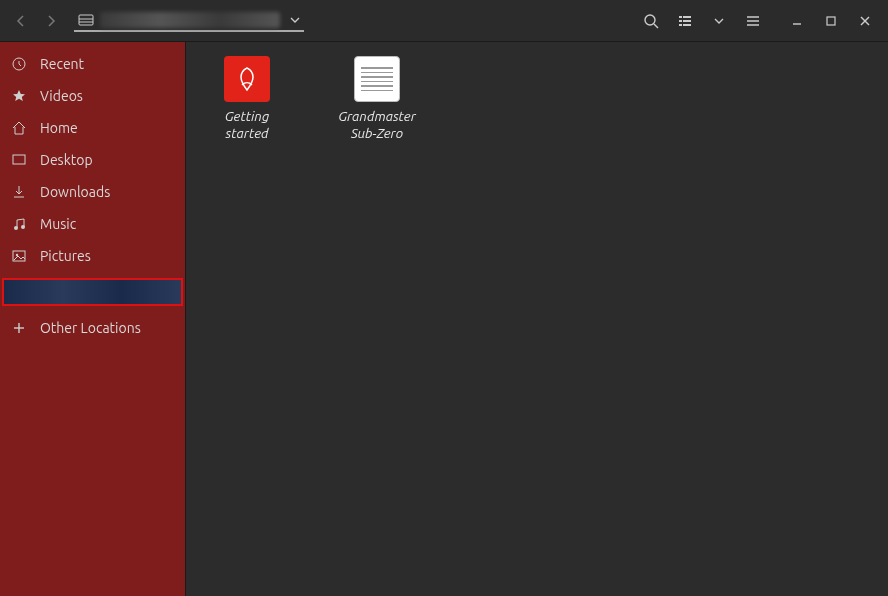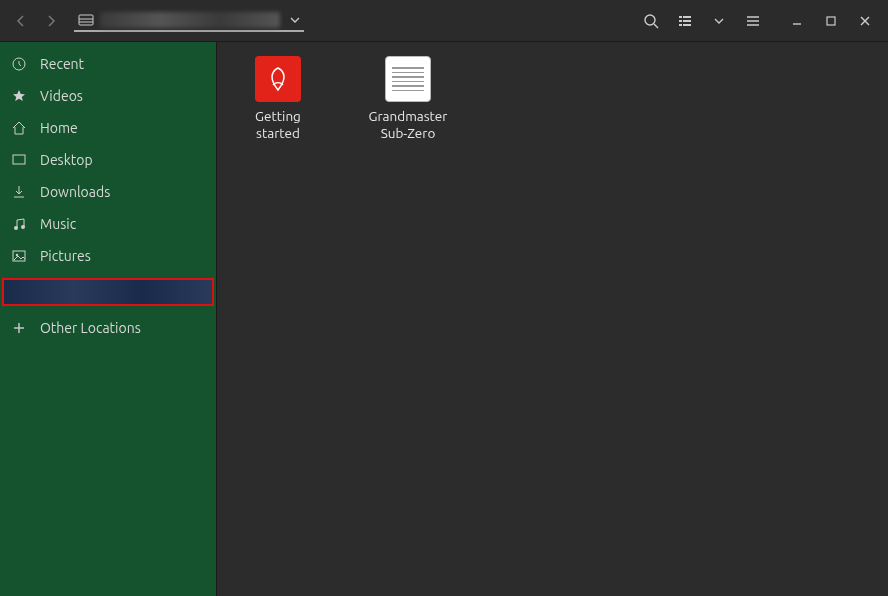--- a/index.html
+++ b/index.html
@@ -51,22 +51,22 @@
     display: flex; align-items: center; justify-content: center;
     color: #ccc;
     cursor: pointer;
   }
   .titlebar-sep { width: 10px; }
   .body {
     display: flex;
     height: calc(596px - 42px);
   }
   .sidebar {
-    width: 217px;
-    background: #14532d;
+    width: 186px;
+    background: #7f1d1d;
     border-right: 1px solid #1a1a1a;
     padding-top: 6px;
     display: flex;
     flex-direction: column;
   }
   .side-item {
     display: flex;
     align-items: center;
     gap: 12px;
     padding: 7px 10px;
@@ -85,20 +85,21 @@
     background: linear-gradient(90deg,#1a2a4a,#2a3a5a,#1a2a4a,#2a3a5a);
     filter: blur(0.3px);
   }
   .content {
     flex: 1;
     background: #2c2c2c;
     padding: 14px 16px;
     display: flex;
     gap: 40px;
     align-items: flex-start;
+    font-style: italic;
   }
   .file {
     width: 90px;
     display: flex;
     flex-direction: column;
     align-items: center;
     text-align: center;
     cursor: pointer;
   }
   .file .thumb {

